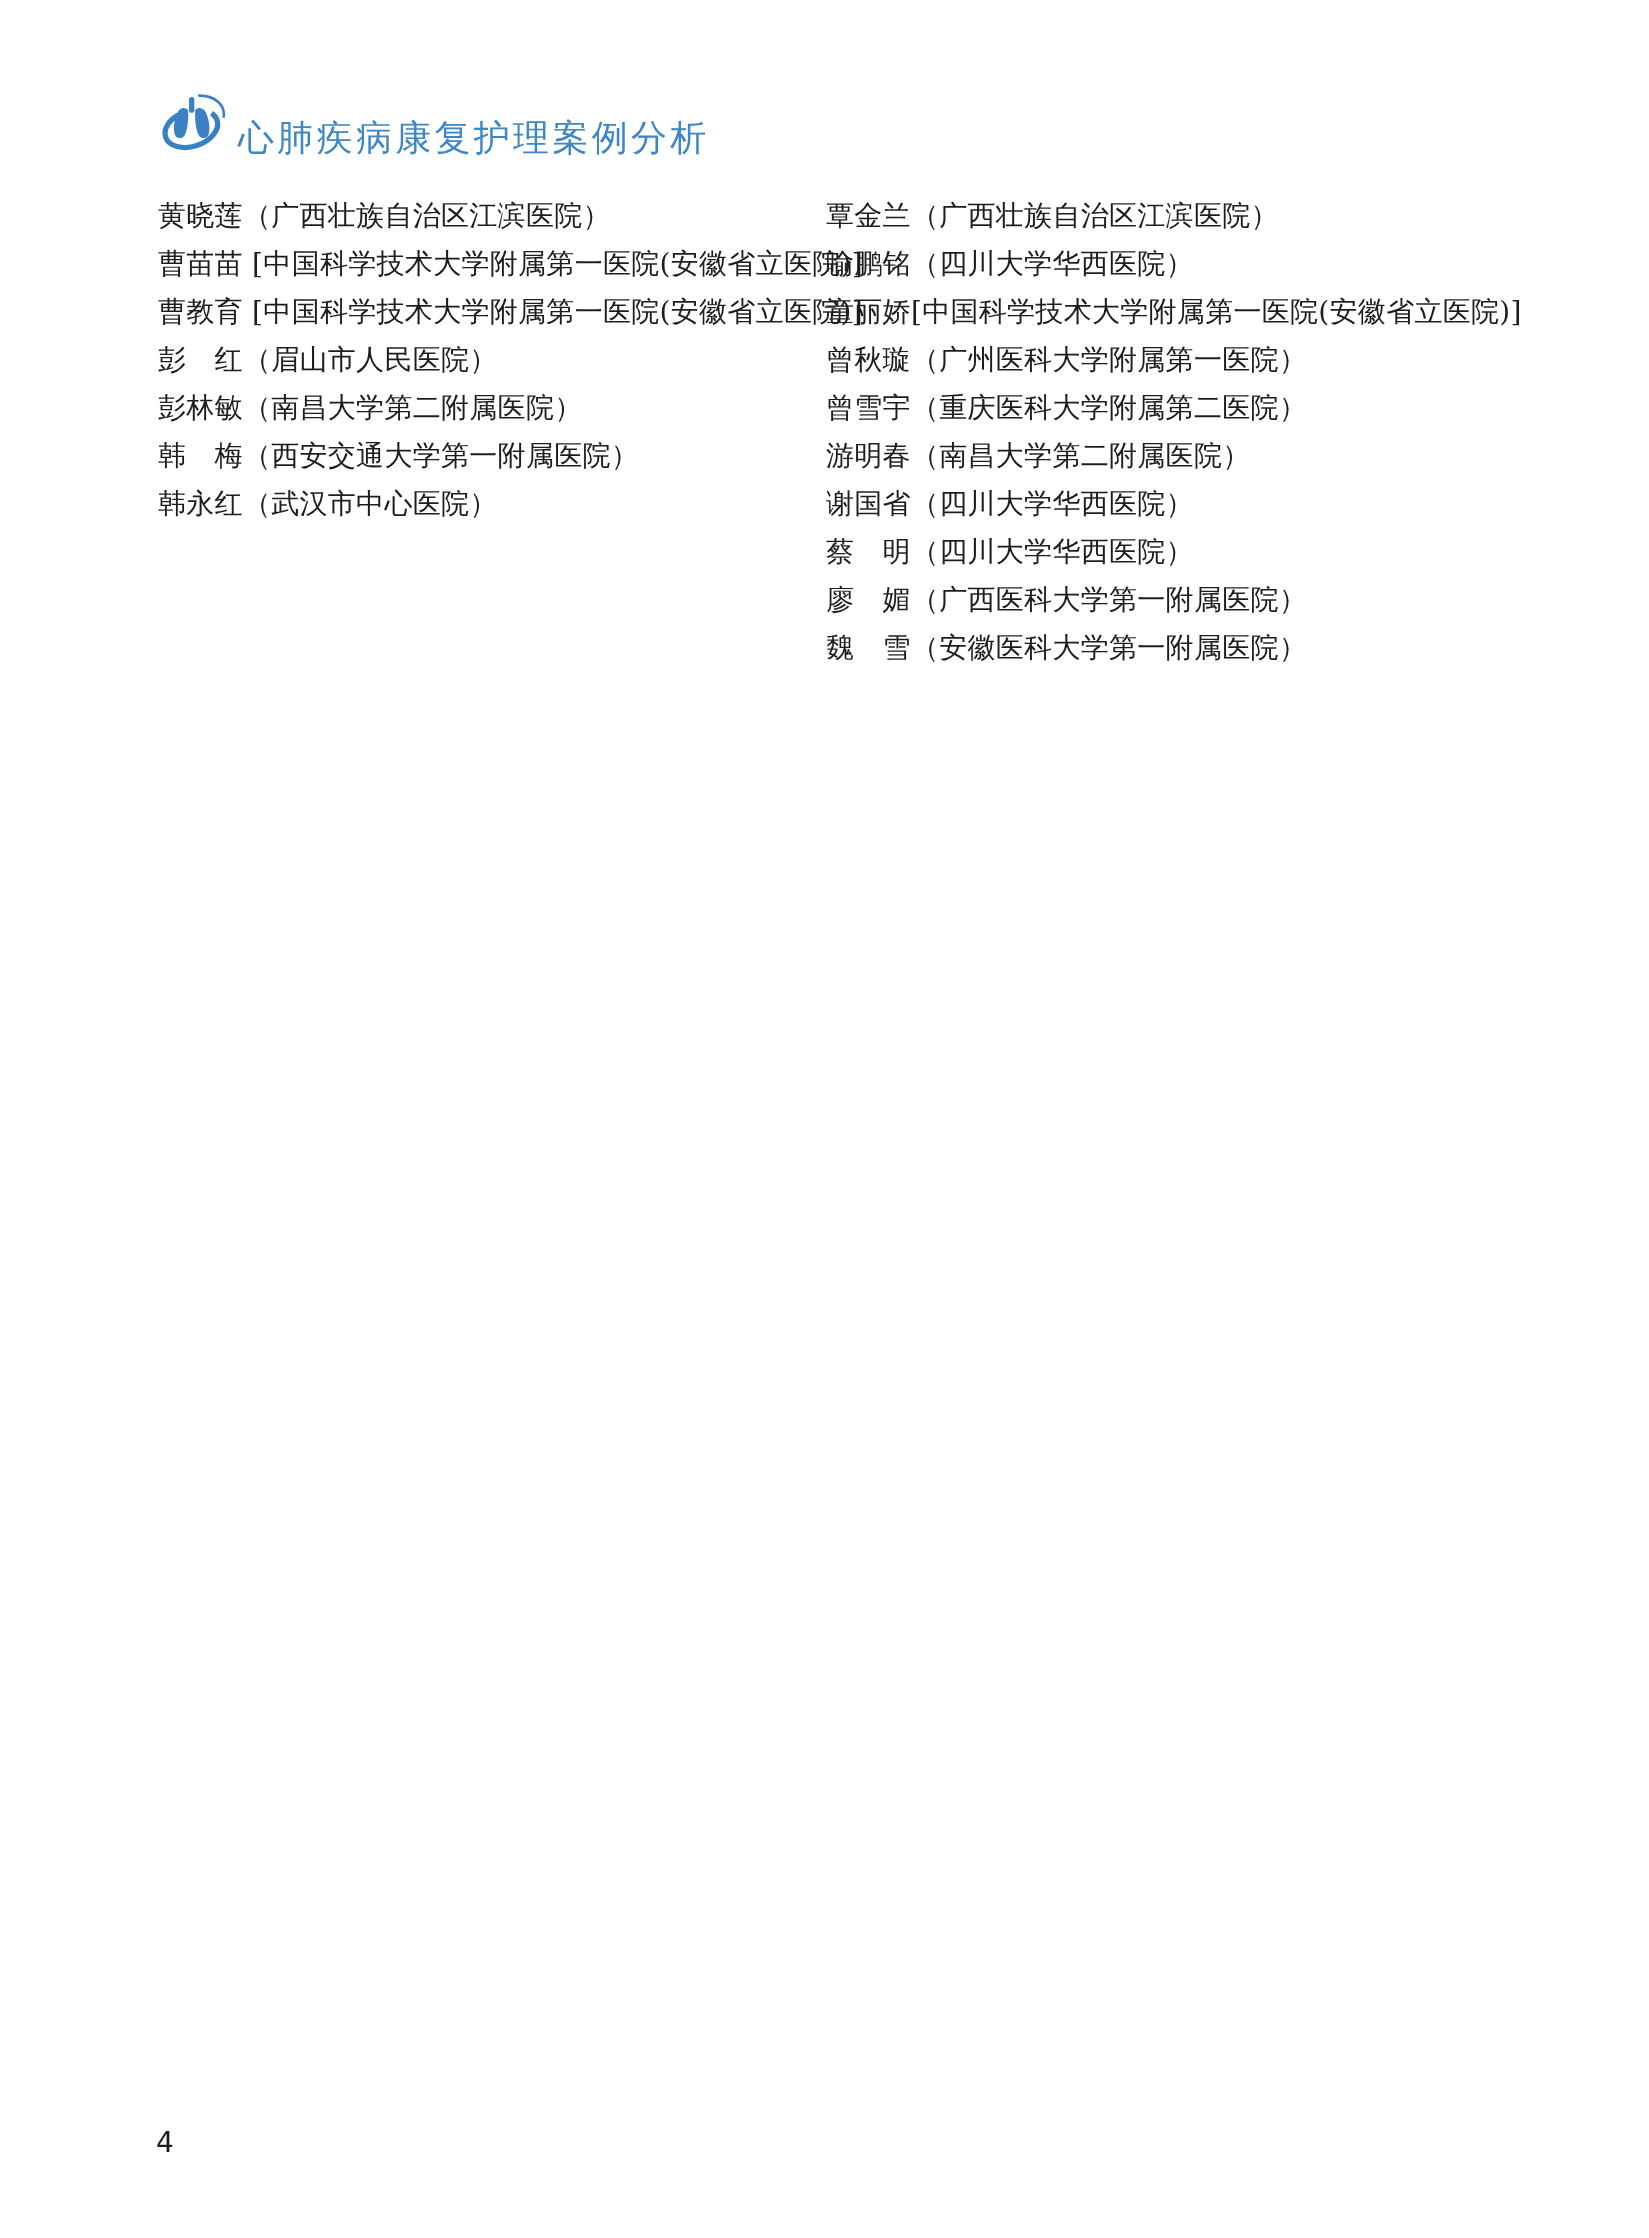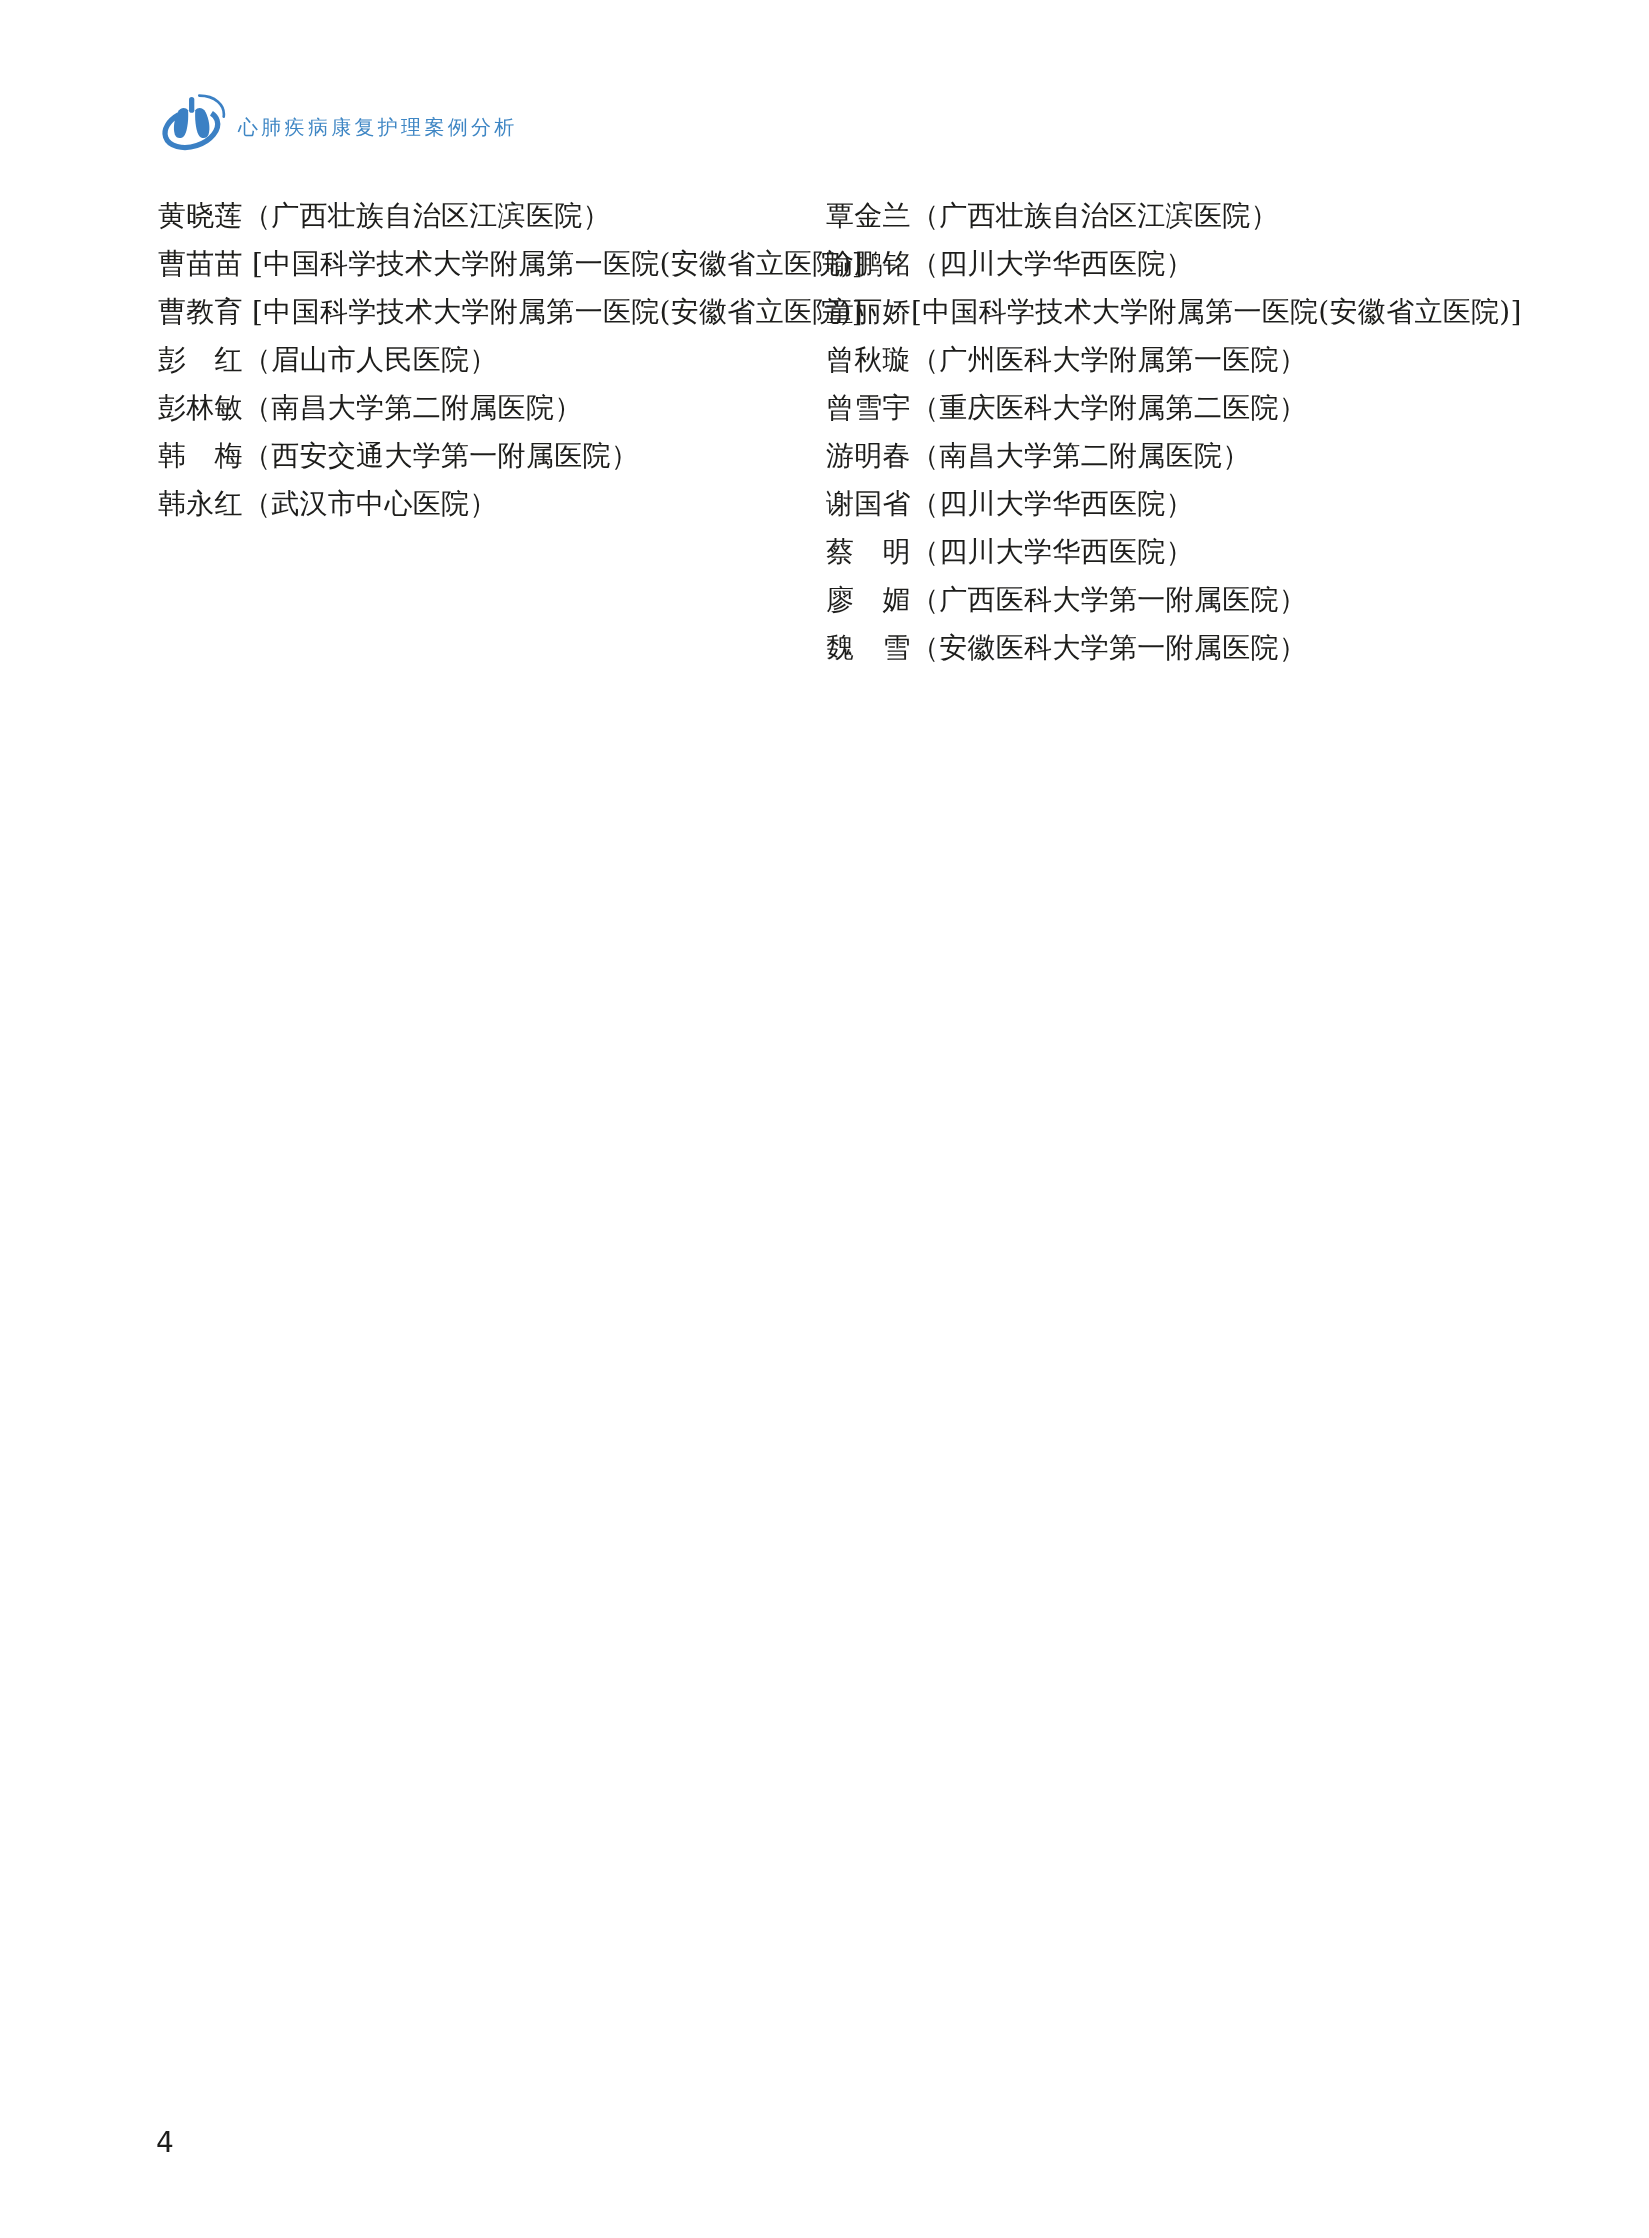--- a/index.html
+++ b/index.html
@@ -29,21 +29,21 @@
     left: 158px;
     top: 89px;
     width: 68px;
     height: 70px;
   }
   .book-title {
     position: absolute;
     left: 238px;
     top: 114px;
     font-family: "DejaVu Sans", "Liberation Sans", sans-serif;
-    font-size: 20px;
+    font-size: 36px;
     font-weight: 500;
     letter-spacing: 3.3px;
     color: #3e86c4;
     white-space: nowrap;
   }
   
   .contributors {
     position: absolute;
     top: 192px;
     left: 0;

